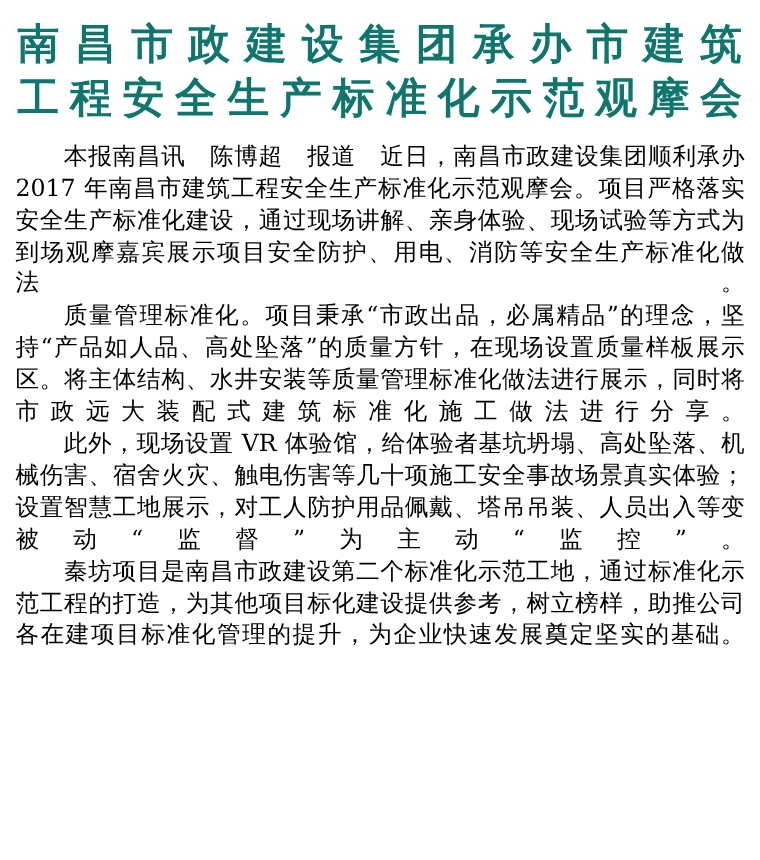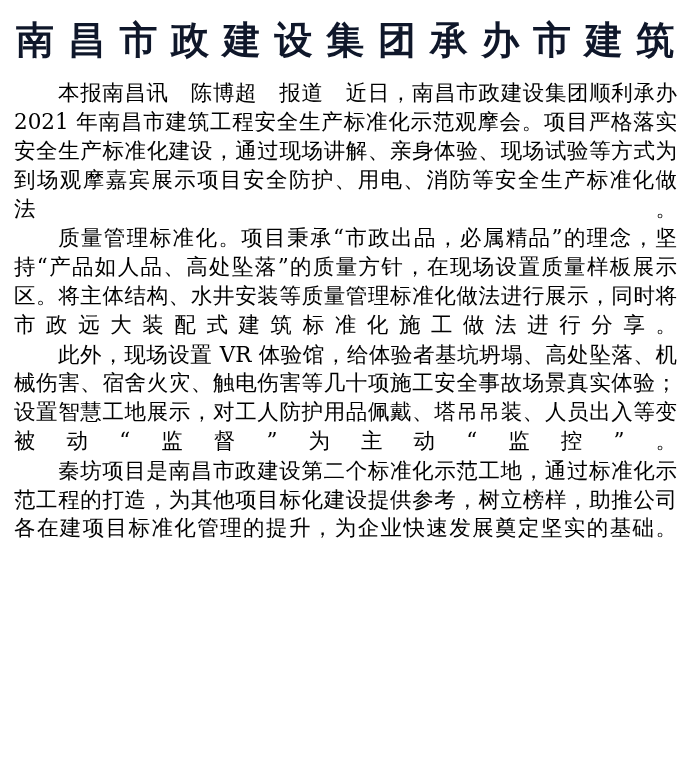--- a/index.html
+++ b/index.html
@@ -24,21 +24,21 @@
   .headline {
     font-family: "DejaVu Sans", "Liberation Sans", sans-serif;
     font-weight: bold;
     font-size: 38px;
     line-height: 1.30;
     letter-spacing: 0.5px;
     text-align: justify;
     text-align-last: justify;
     margin: 0 0 6px 0;
     padding: 0 2px;
-    color: #0f172a;
+    color: #0f766e;
   }
   .headline .hl-line {
     display: block;
     text-align: justify;
     text-align-last: justify;
   }
   .rule {
     height: 0;
     border: 0;
     margin: 0 0 8px 0;
@@ -73,27 +73,28 @@
     width: 1.0em;
   }
 </style>
 </head>
 <body>
 
 <div class="page">
 
   <h1 class="headline">
     <span class="hl-line">南昌市政建设集团承办市建筑</span>
+    <span class="hl-line">工程安全生产标准化示范观摩会</span>
   </h1>
 
   <hr class="rule">
 
   <div class="body">
 
-    <p class="para byline-wrap"><span class="byline-name">本报南昌讯</span><span class="sp-wide"></span><span class="byline-author">陈博超</span><span class="sp-wide"></span><span class="byline-verb">报道</span><span class="sp-wide"></span><span>近日，南昌市政建设集团顺利承办 2021 年南昌市建筑工程安全生产标准化示范观摩会。项目严格落实安全生产标准化建设，通过现场讲解、亲身体验、现场试验等方式为到场观摩嘉宾展示项目安全防护、用电、消防等安全生产标准化做法。</span></p>
+    <p class="para byline-wrap"><span class="byline-name">本报南昌讯</span><span class="sp-wide"></span><span class="byline-author">陈博超</span><span class="sp-wide"></span><span class="byline-verb">报道</span><span class="sp-wide"></span><span>近日，南昌市政建设集团顺利承办 2017 年南昌市建筑工程安全生产标准化示范观摩会。项目严格落实安全生产标准化建设，通过现场讲解、亲身体验、现场试验等方式为到场观摩嘉宾展示项目安全防护、用电、消防等安全生产标准化做法。</span></p>
 
     <p class="para indent">质量管理标准化。项目秉承“市政出品，必属精品”的理念，坚持“产品如人品、高处坠落”的质量方针，在现场设置质量样板展示区。将主体结构、水井安装等质量管理标准化做法进行展示，同时将市政远大装配式建筑标准化施工做法进行分享。</p>
 
 
     <p class="para indent">此外，现场设置 VR 体验馆，给体验者基坑坍塌、高处坠落、机械伤害、宿舍火灾、触电伤害等几十项施工安全事故场景真实体验；设置智慧工地展示，对工人防护用品佩戴、塔吊吊装、人员出入等变被动“监督”为主动“监控”。</p>
 
     <p class="para indent">秦坊项目是南昌市政建设第二个标准化示范工地，通过标准化示范工程的打造，为其他项目标化建设提供参考，树立榜样，助推公司各在建项目标准化管理的提升，为企业快速发展奠定坚实的基础。</p>
 
   </div>
 </div>

